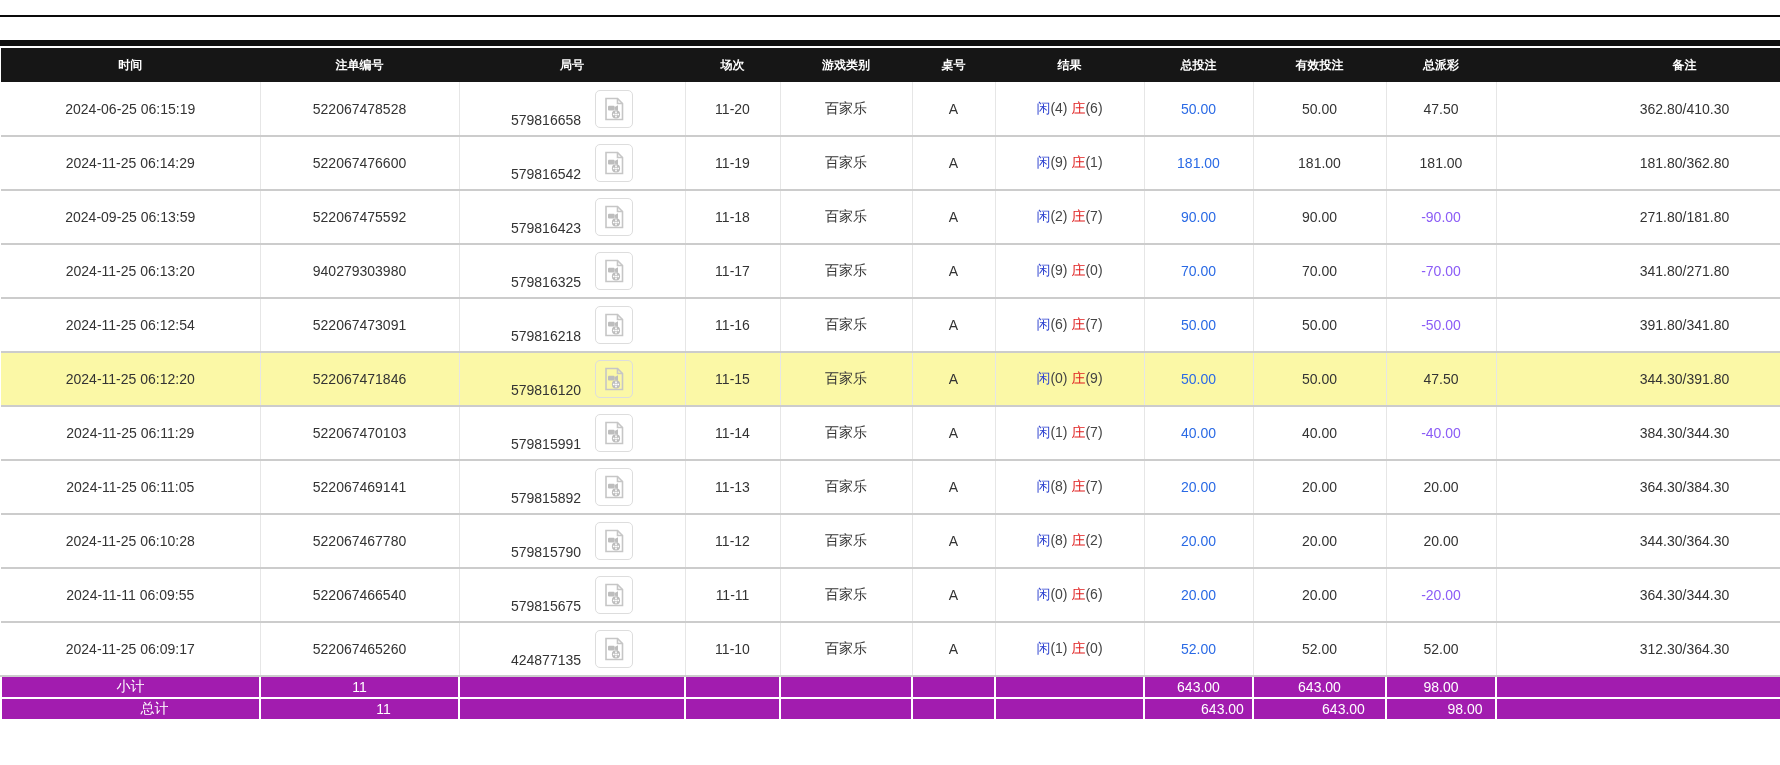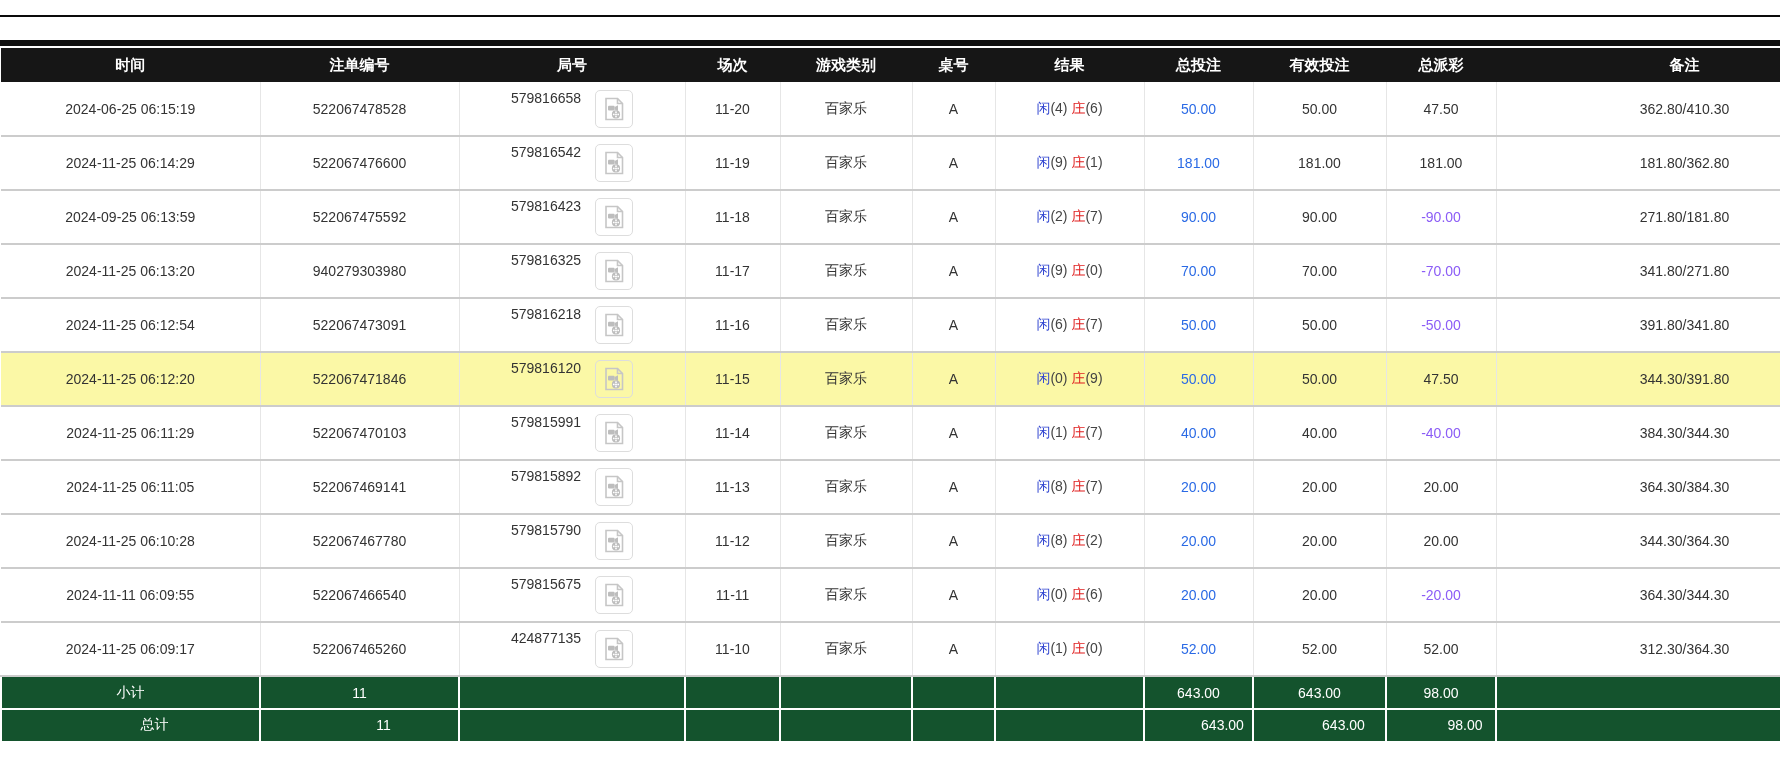--- a/index.html
+++ b/index.html
@@ -3,34 +3,34 @@
 <meta charset="utf-8">
 <style>
   * { margin:0; padding:0; box-sizing:border-box; }
   html,body { background:#fff; }
   body { font-family:"Liberation Sans","DejaVu Sans",sans-serif; }
   .screen { position:relative; width:1780px; height:765px; background:#fff; overflow:hidden; }
   .top-rule { position:absolute; top:15px; left:0; width:1780px; height:2px; background:#0a0a0a; }
   .table-wrap { position:absolute; top:40px; left:0; width:1780px; overflow:hidden;
                 border-top:6px solid #101010; padding-top:2px; background:#fff; }
   table { width:1872px; border-collapse:collapse; table-layout:fixed; font-size:14px; color:#333; }
-  thead th { background:#161616; color:#fff; font-weight:bold; font-size:15px; height:34px;
+  thead th { background:#161616; color:#fff; font-weight:bold; font-size:12px; height:34px;
              text-align:center; border-right:1px solid #161616; }
   tbody td { height:54px; text-align:center; vertical-align:middle;
              border-bottom:2px solid #cccccc; border-right:1px solid #e6e6e6; background:#fff; }
   tbody tr.hl td { background:#fbf8a6; }
   .blue { color:#2a6ae5; }
   .neg  { color:#8b5cf6; }
   .p-label { color:#3347d1; }
   .b-label { color:#e02020; }
   .r-num { color:#444; }
-  .round-flex { display:inline-flex; align-items:flex-start; gap:14px; }
+  .round-flex { display:inline-flex; align-items:flex-end; gap:14px; }
   .vid-btn { display:inline-flex; align-items:center; justify-content:center; width:38px; height:38px;
              border:1px solid #dddddd; border-radius:5px; background:transparent; cursor:pointer; padding:0; }
-  tfoot td { background:#14532d; color:#fff; height:33px; text-align:center;
+  tfoot td { background:#a21caf; color:#fff; height:22px; text-align:center;
              border:2px solid #ffffff; font-size:14px; }
   tfoot tr:last-child td { border-bottom:3px solid #ffffff;padding-left:48px; }
 </style>
 </head>
 <body>
 
 <div class="screen">
   <div class="top-rule"></div>
 
   <div class="table-wrap">

